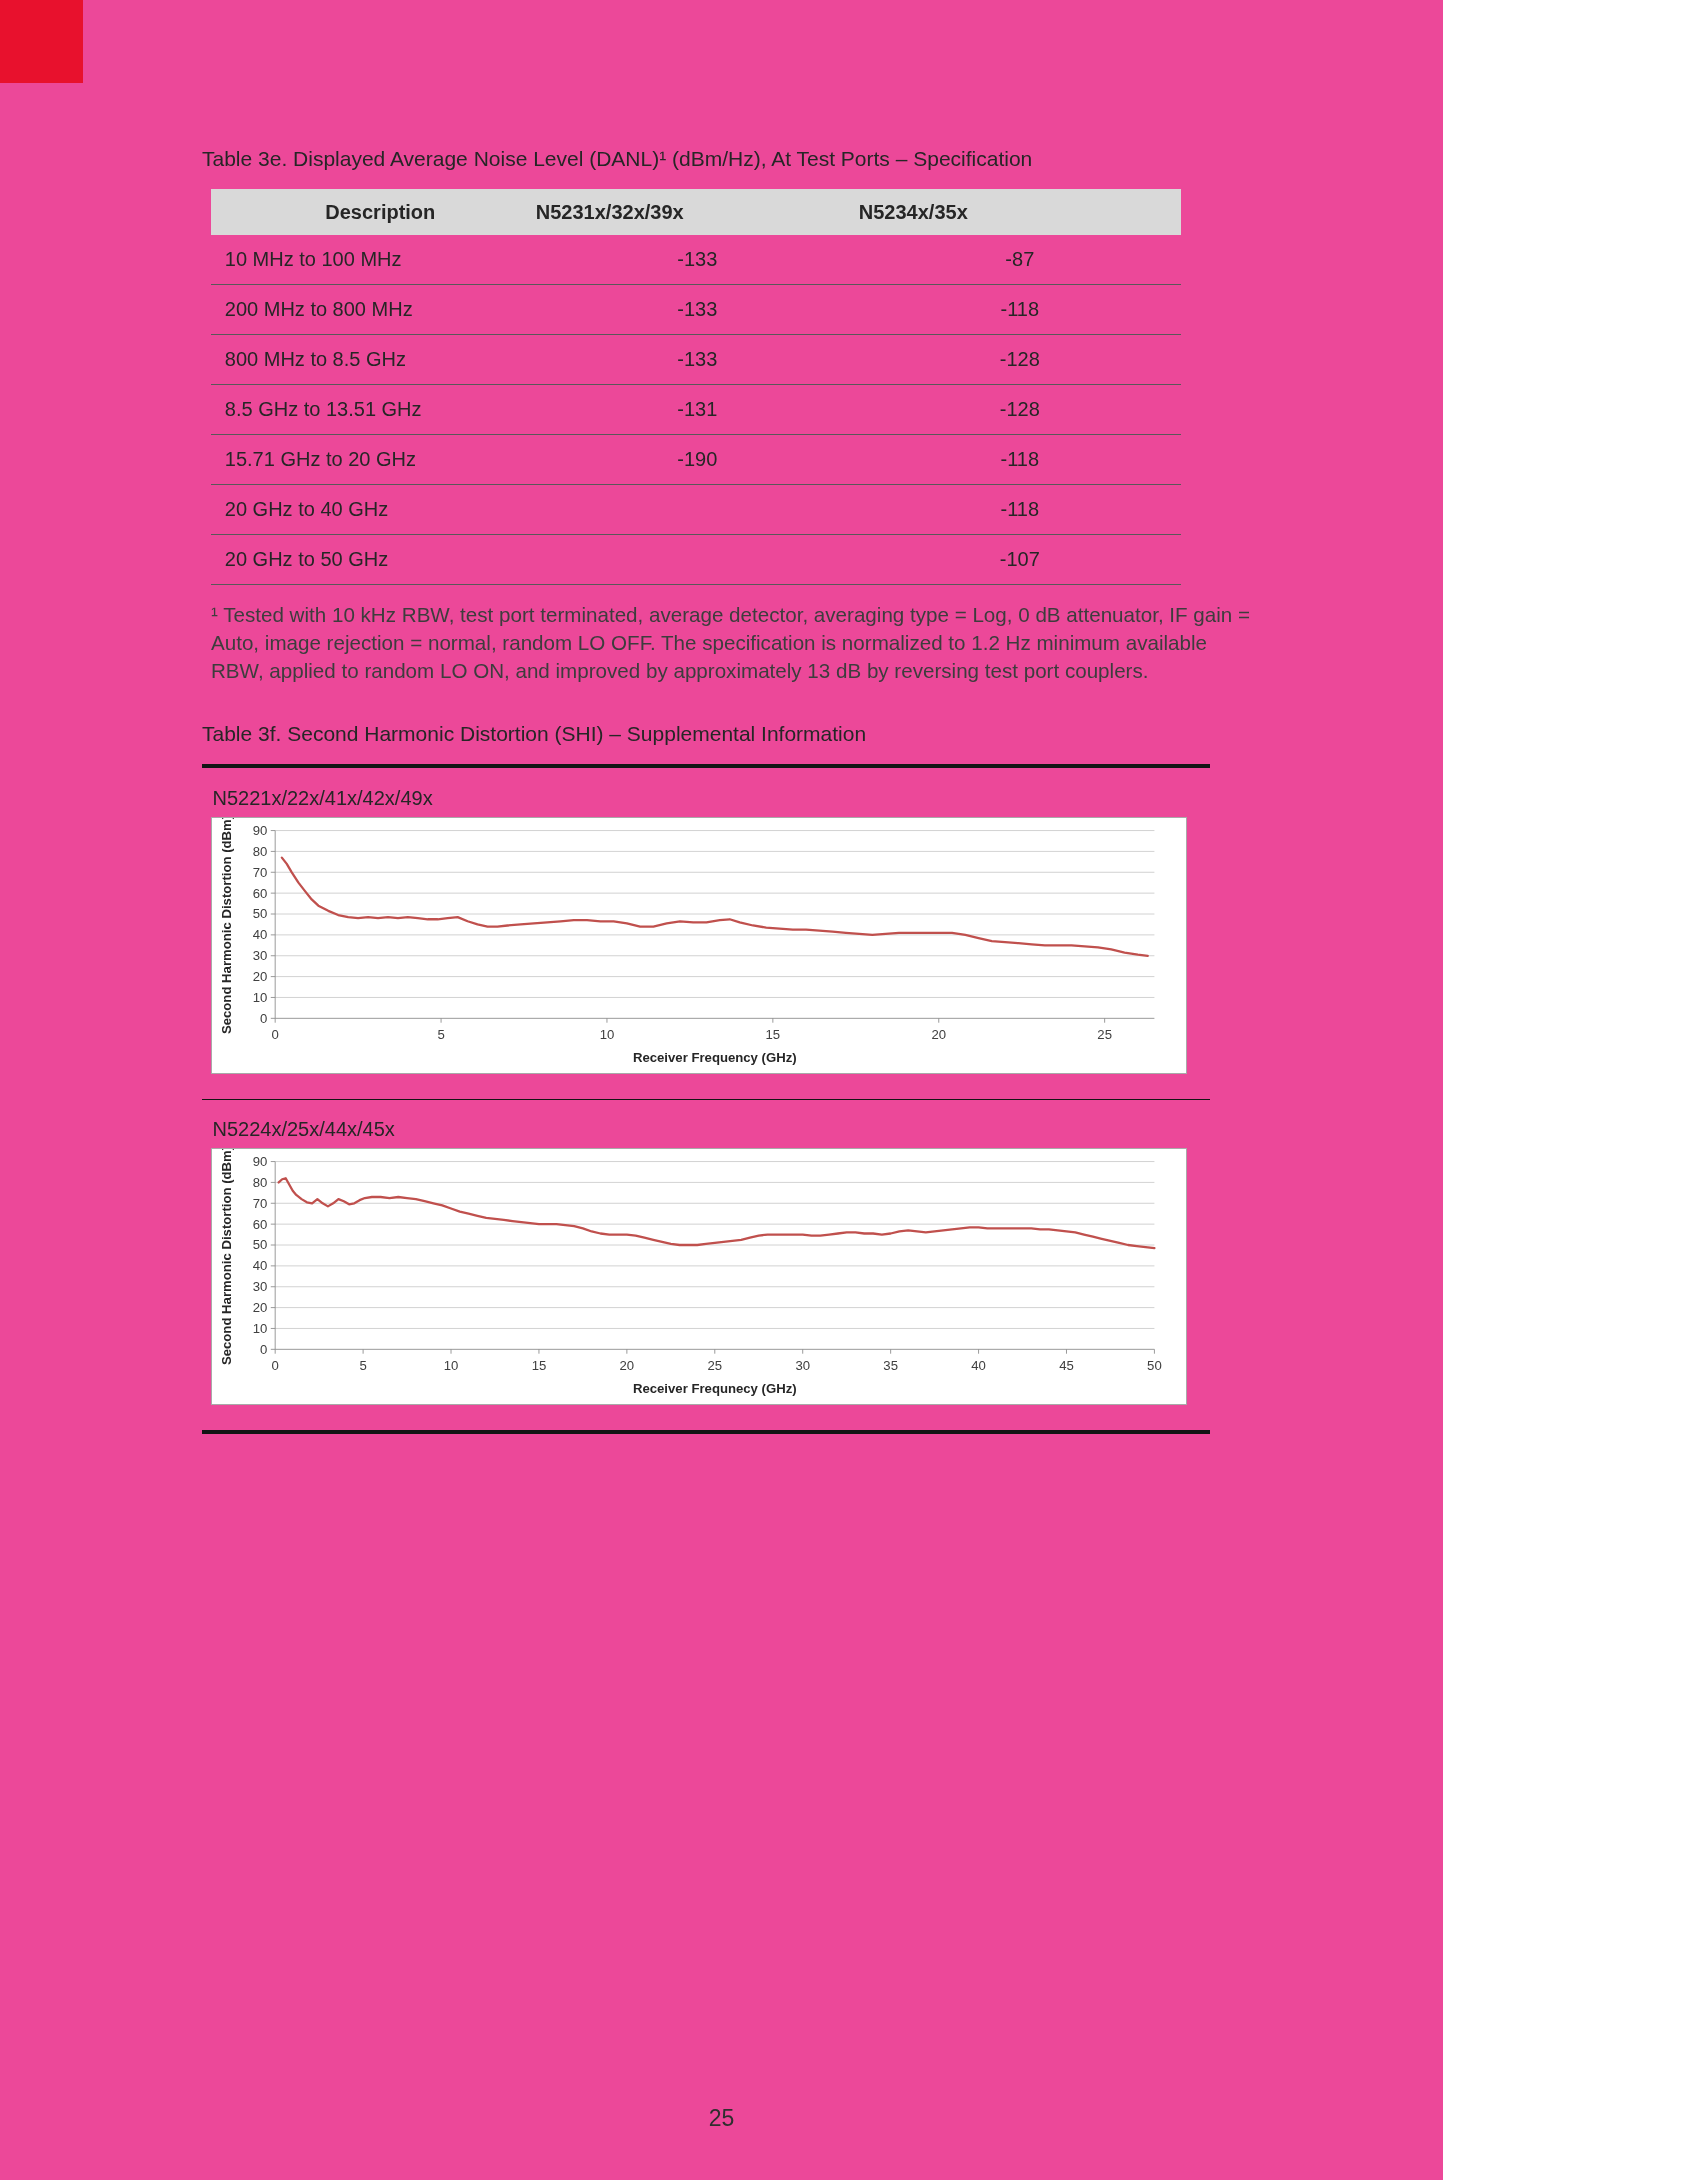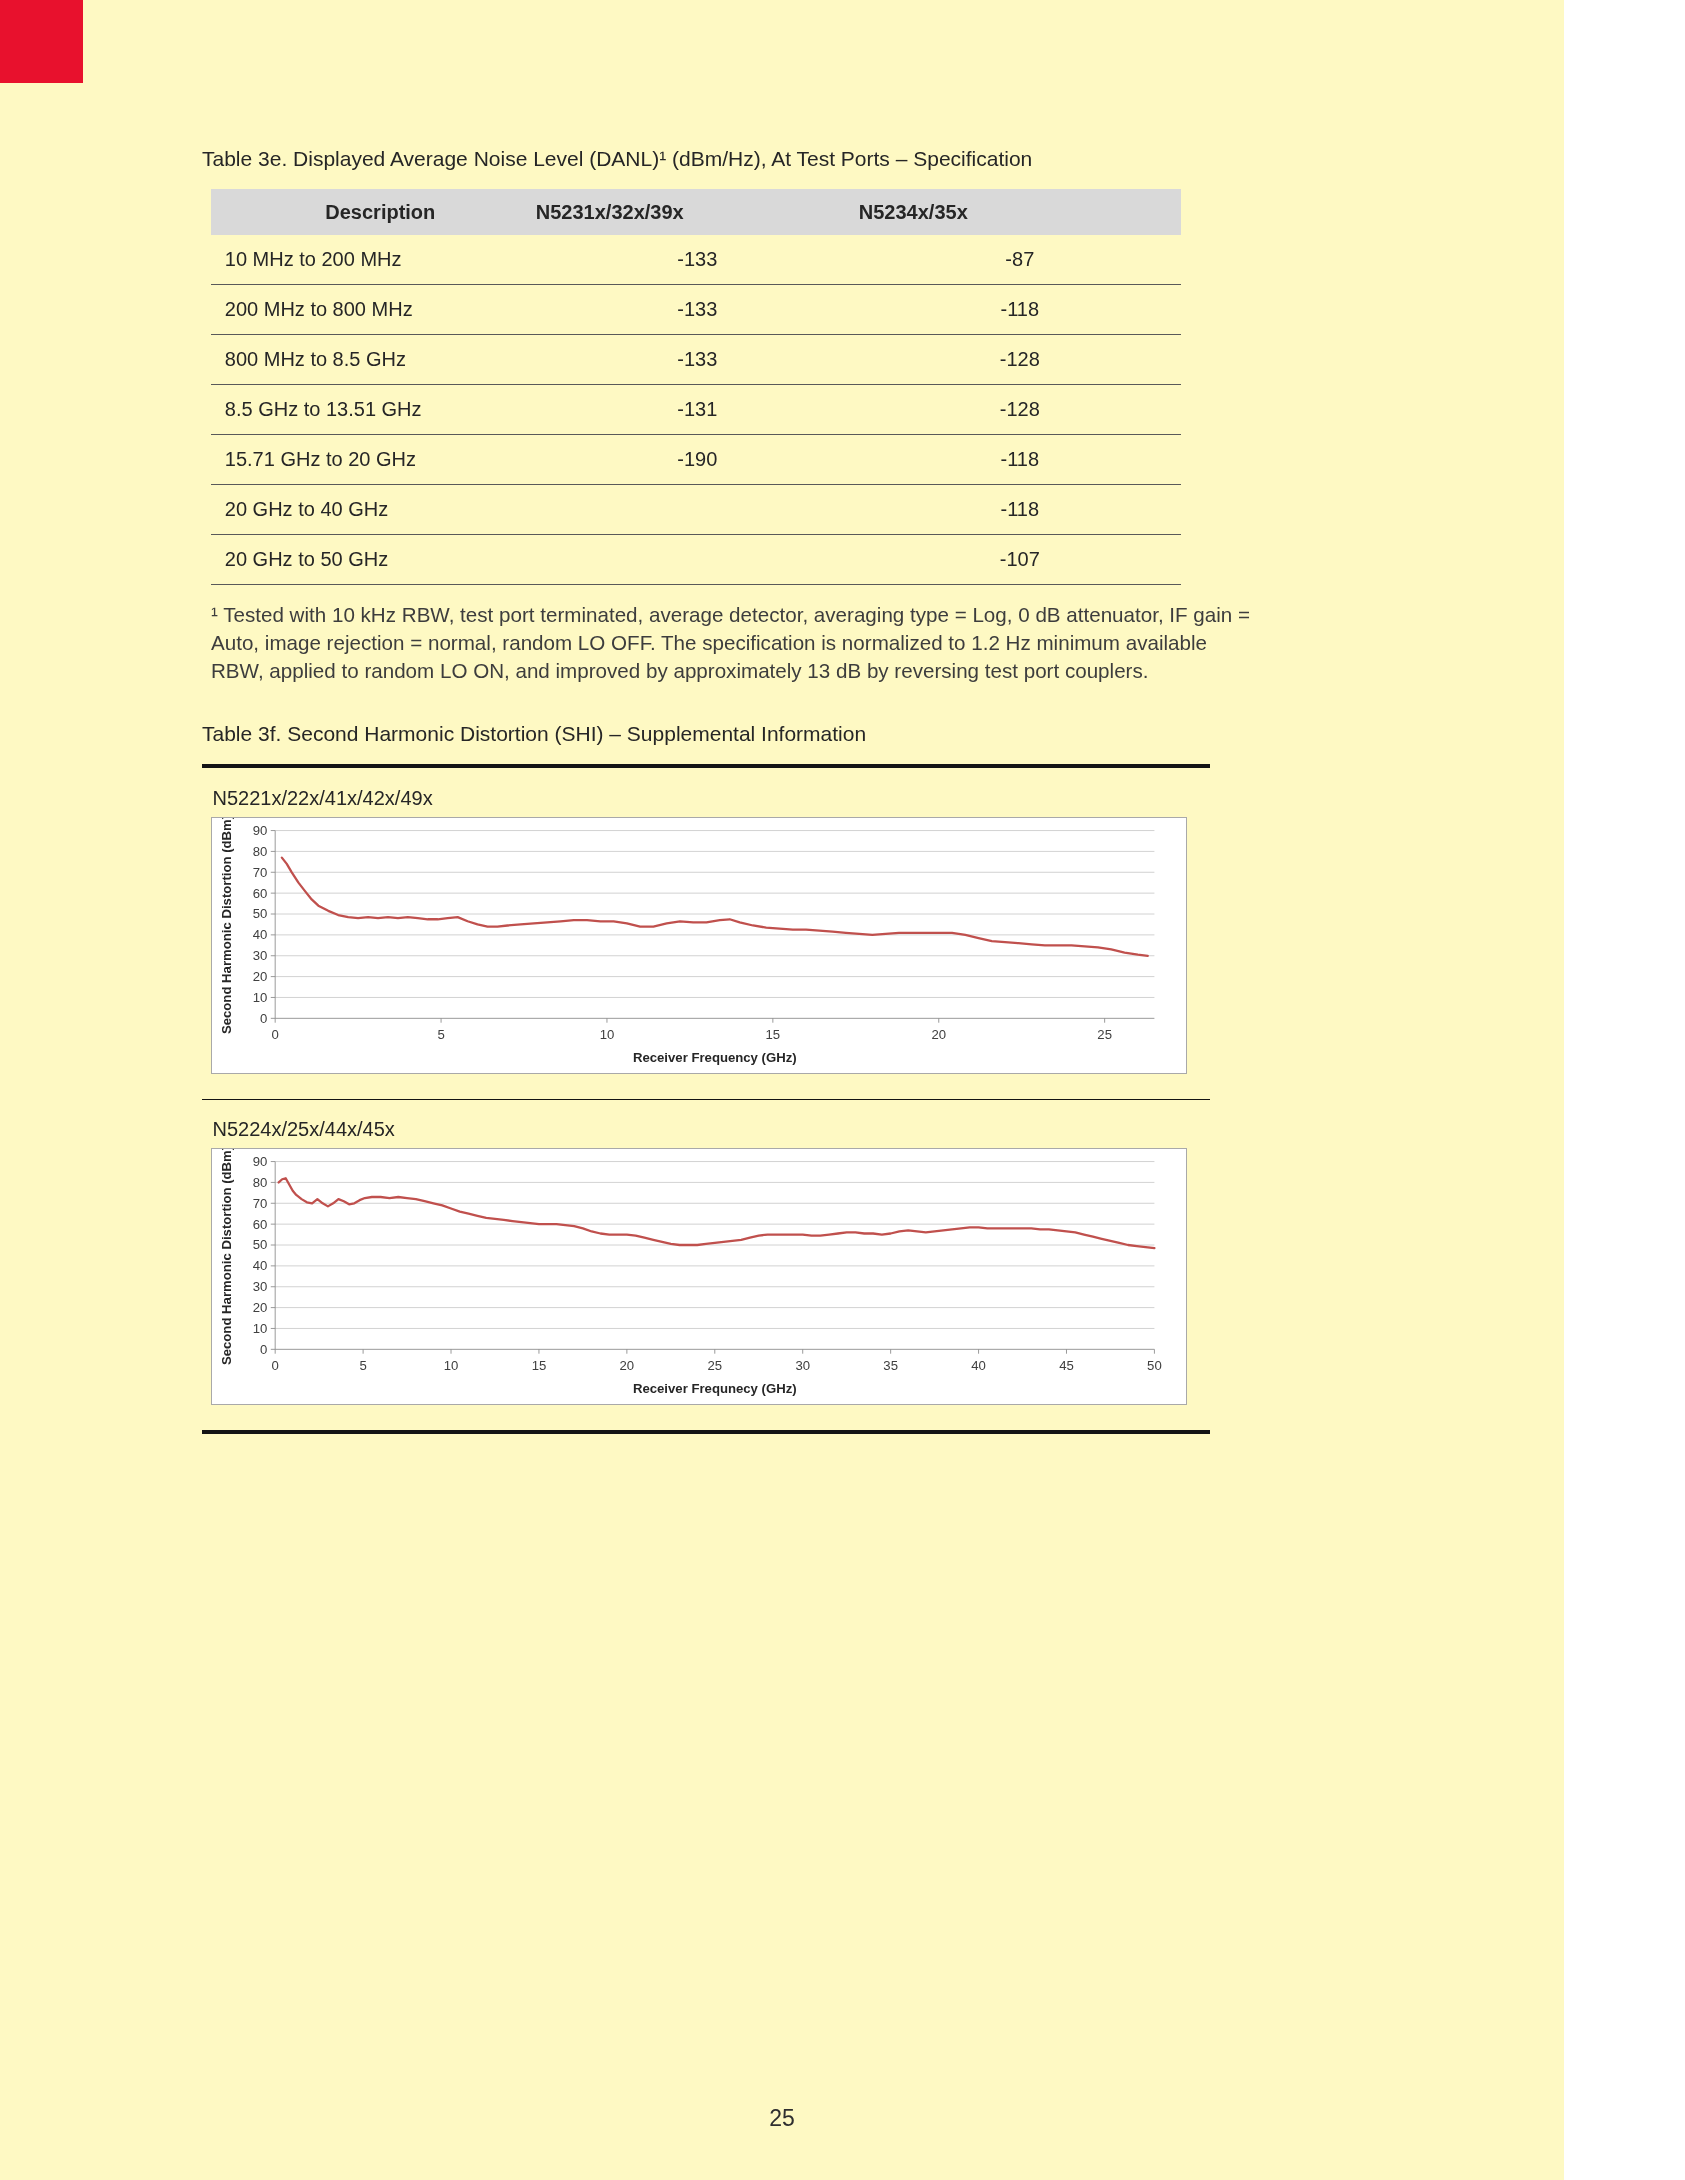--- a/index.html
+++ b/index.html
@@ -1,19 +1,19 @@
 <!DOCTYPE html>
 <html style="font-size:14px"><head>
 <meta charset="utf-8">
 <style>
   html,body { margin:0; padding:0; background:#ffffff; }
   .page {
     position:relative;
-    width:1564px; height:2180px;
-    background:#fef9c3;
+    width:1443px; height:2180px;
+    background:#ec4899;
     font-family:"Liberation Sans", sans-serif;
     color:#2f2f2f;
     overflow:hidden;
   }
   .corner-mark {
     position:absolute; left:0; top:0;
     width:83px; height:83px;
     background:#e8112d;
   }
   .content {
@@ -83,21 +83,21 @@
       </colgroup>
       <thead>
         <tr>
           <th class="desc">Description</th>
           <th>N5231x/32x/39x</th>
           <th>N5234x/35x</th>
         </tr>
       </thead>
       <tbody>
         <tr>
-          <td class="desc">10 MHz to 200 MHz</td>
+          <td class="desc">10 MHz to 100 MHz</td>
           <td>-133</td>
           <td>-87</td>
         </tr>
         <tr>
           <td class="desc">200 MHz to 800 MHz</td>
           <td>-133</td>
           <td>-118</td>
         </tr>
         <tr>
           <td class="desc">800 MHz to 8.5 GHz</td>

